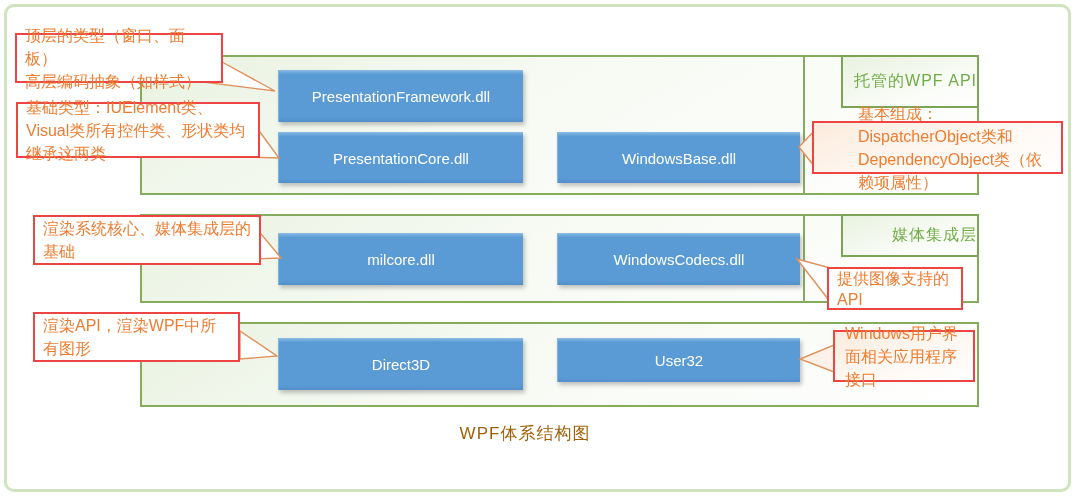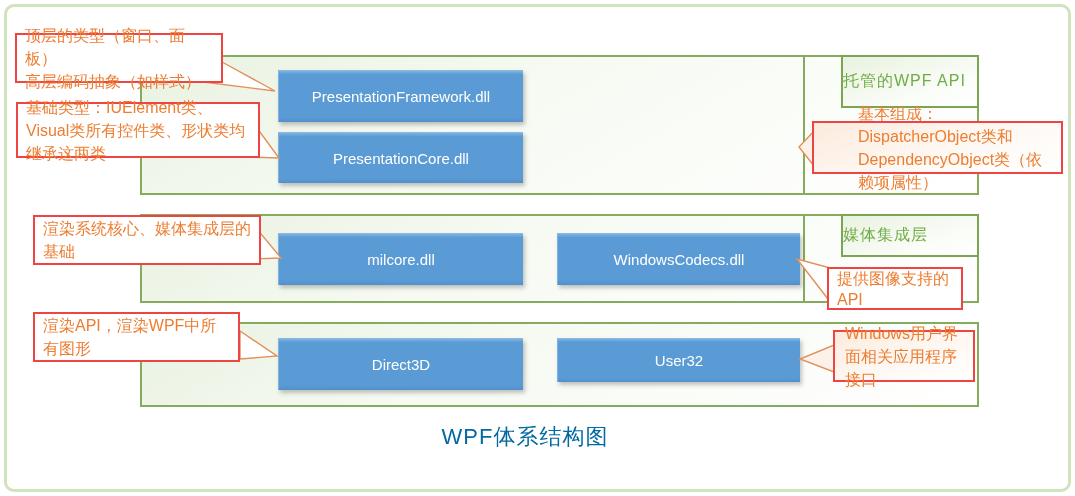--- a/index.html
+++ b/index.html
@@ -16,41 +16,41 @@
     background:linear-gradient(150deg,#e9f2e1 0%,#f6faf2 40%,#ffffff 100%);
     z-index:1;box-sizing:border-box;
   }
   .partition{
     position:absolute;border:2px solid #85ab5c;background:transparent;
     z-index:1;box-sizing:border-box;
   }
   .layer-label{
     position:absolute;border:2px solid #7ba455;z-index:3;box-sizing:border-box;
     background:linear-gradient(160deg,#e9f2e0 0%,#fbfdf9 70%,#ffffff 100%);
-    color:#70ad47;font-size:16px;display:flex;align-items:center;justify-content:flex-start;
+    color:#70ad47;font-size:16px;display:flex;align-items:center;justify-content:flex-end;
     letter-spacing:1px;
   }
   .block{
     position:absolute;z-index:2;box-sizing:border-box;
     background:linear-gradient(180deg,#7db3e0 0%,#5b9bd5 7%,#5b9bd5 90%,#5390cb 100%);
     border-top:1px solid #8abae4;border-left:1px solid #7fb2de;
     box-shadow:2px 3px 4px rgba(90,90,90,.35);
     color:#ffffff;font-size:15px;display:flex;align-items:center;justify-content:center;
   }
   .tails{position:absolute;left:0;top:0;z-index:4;pointer-events:none;}
   .callout{
     position:absolute;z-index:5;box-sizing:border-box;
     border:2px solid #ef4444;background:#ffffff;
     color:#ed7d31;font-size:16px;line-height:23px;
     padding:2px 8px;display:flex;align-items:center;
   }
   .callout.pre{white-space:pre-line;}
   .callout.peach{background:linear-gradient(160deg,#fcebdd 0%,#fef8f3 55%,#ffffff 100%);}
   .diagram-title{
-    position:absolute;z-index:3;color:#0369a1;font-size:22px;letter-spacing:1px;
+    position:absolute;z-index:3;color:#a16207;font-size:17px;letter-spacing:1px;
     text-align:center;
   }
 </style>
 </head>
 <body>
 
 <div class="canvas">
 
   <div class="outer-frame"></div>
 
@@ -67,20 +67,23 @@
   </div>
   <div class="layer-label" style="left:841px;top:214px;width:138px;height:43px;">
     <span>媒体集成层</span>
   </div>
 
   <div class="block" style="left:278px;top:70px;width:245px;height:52px;">
     <span>PresentationFramework.dll</span>
   </div>
   <div class="block" style="left:278px;top:132px;width:245px;height:51px;">
     <span>PresentationCore.dll</span>
+  </div>
+  <div class="block" style="left:557px;top:132px;width:243px;height:51px;">
+    <span>WindowsBase.dll</span>
   </div>
   <div class="block" style="left:278px;top:233px;width:245px;height:52px;">
     <span>milcore.dll</span>
   </div>
   <div class="block" style="left:557px;top:233px;width:243px;height:52px;">
     <span>WindowsCodecs.dll</span>
   </div>
   <div class="block" style="left:278px;top:338px;width:245px;height:52px;">
     <span>Direct3D</span>
   </div>

